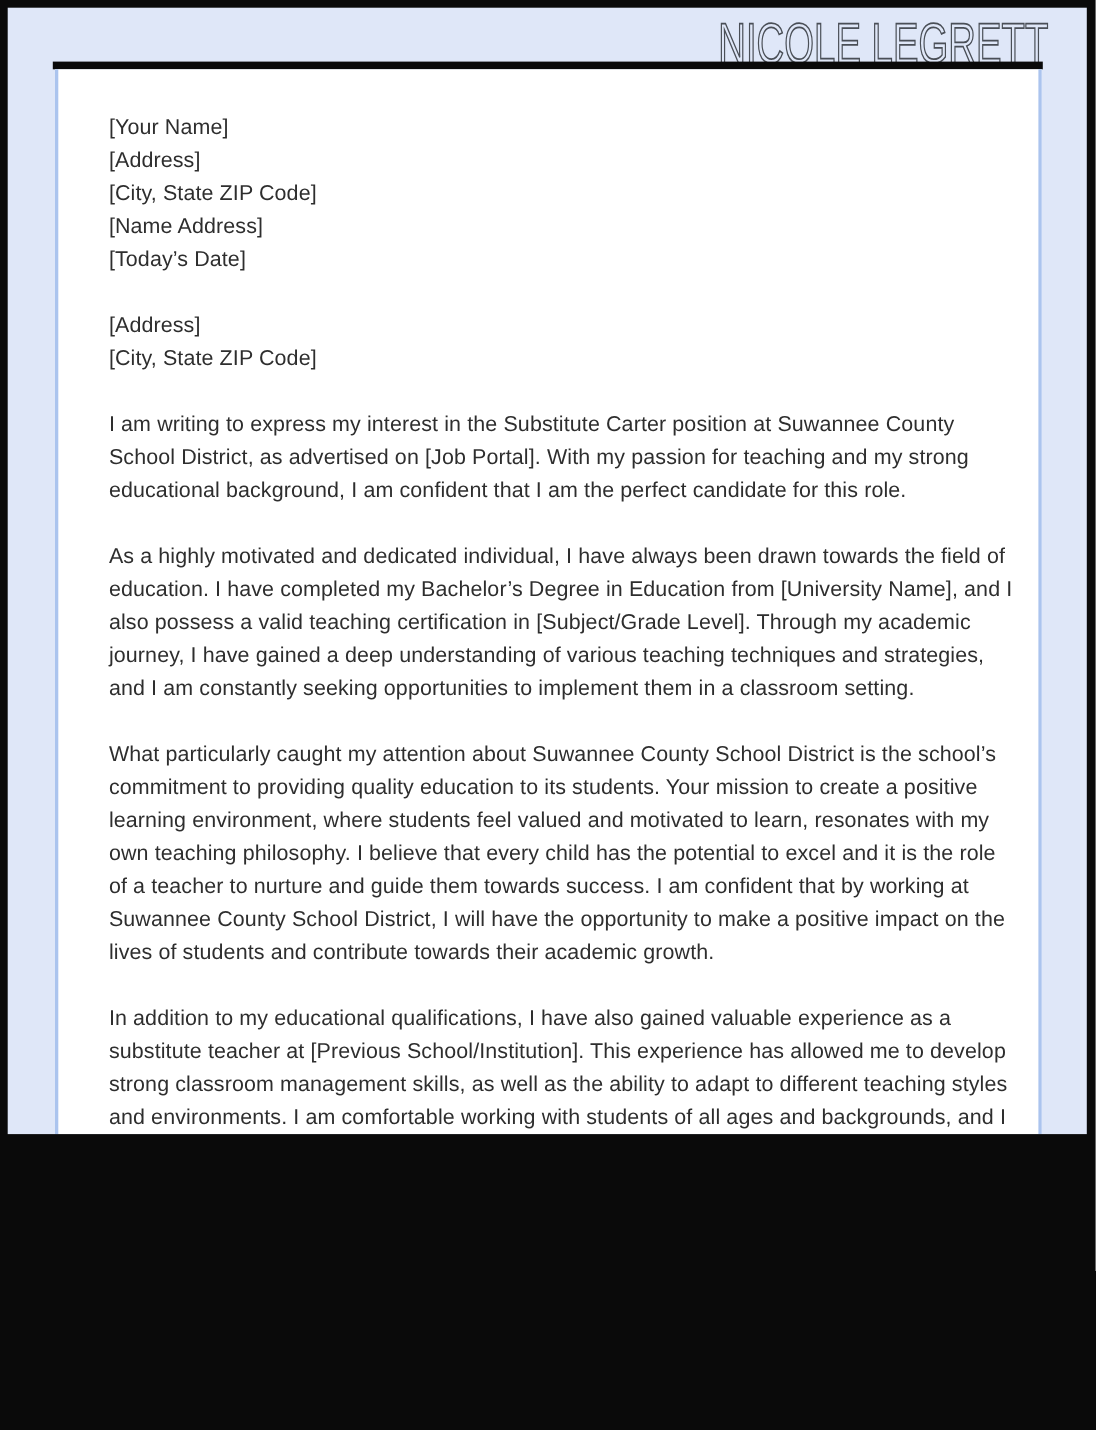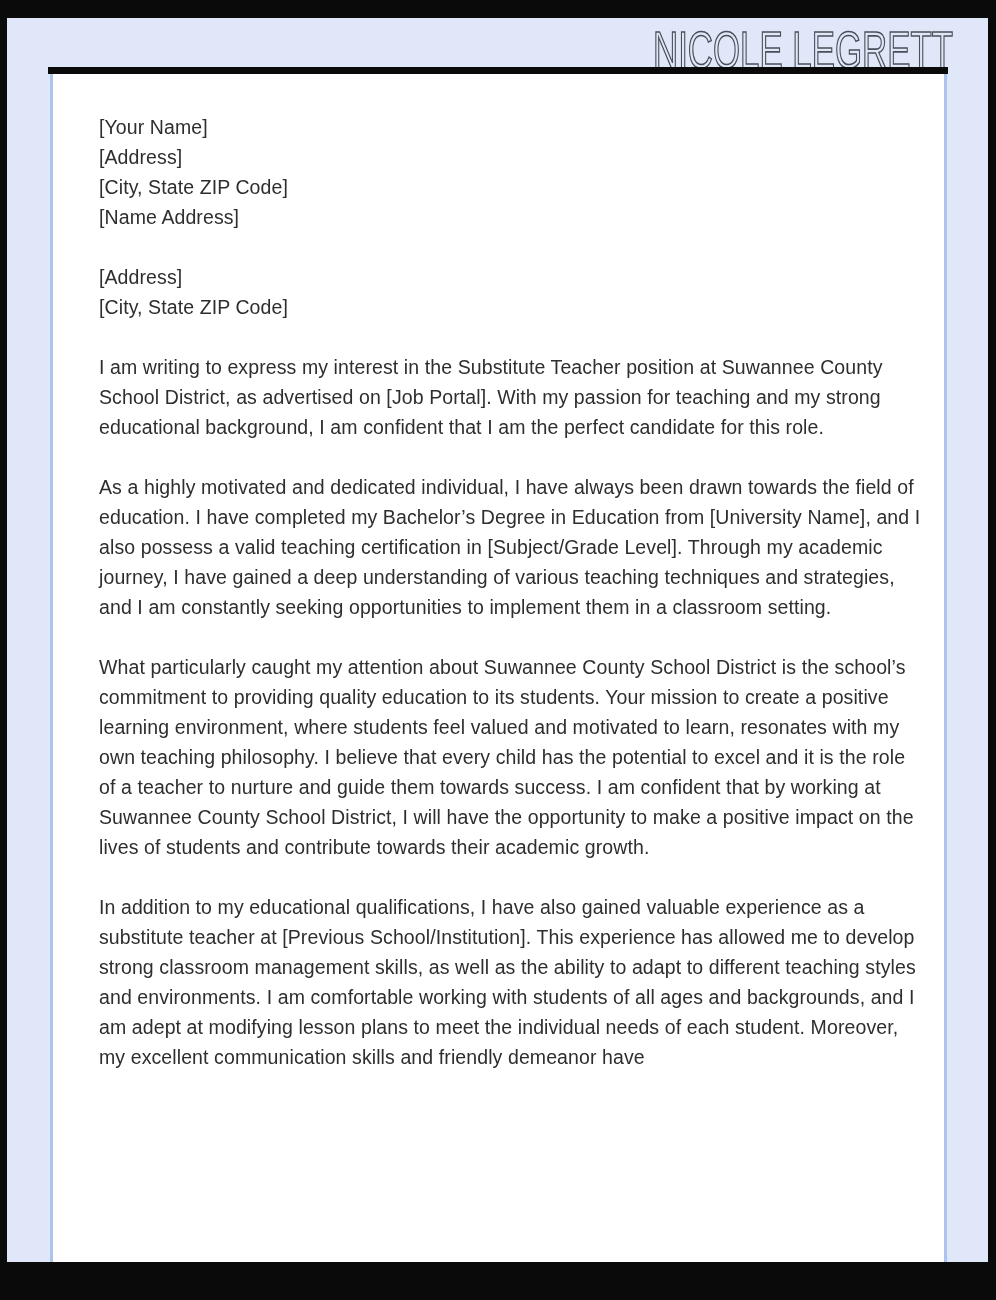--- a/index.html
+++ b/index.html
@@ -5,22 +5,22 @@
   html, body { margin: 0; padding: 0; }
   body {
     width: 996px; height: 1300px;
     background: #0a0a0a;
     position: relative;
     overflow: hidden;
     font-family: "Liberation Sans", sans-serif;
   }
   .page {
     position: absolute;
-    left: 7px; top: 18px;
-    width: 981px; height: 1244px;
+    left: 7px; top: 7px;
+    width: 981px; height: 1024px;
     background: #dfe7f8;
     overflow: hidden;
   }
   .title-svg {
     position: absolute;
     top: 4px; right: 33px;
   }
   .title-svg text {
     font-family: "Liberation Sans", sans-serif;
     font-size: 52px;
@@ -79,28 +79,29 @@
 
     <div class="watermark">qzyapply.com</div>
 
     <div class="letter">
 
       <div class="addr-block">
         <div class="addr-line">[Your Name]</div>
         <div class="addr-line">[Address]</div>
         <div class="addr-line">[City, State ZIP Code]</div>
         <div class="addr-line">[Name Address]</div>
+        <div class="addr-line">[Today’s Date]</div>
       </div>
 
       <div class="addr-block">
         <div class="addr-line">[Address]</div>
         <div class="addr-line">[City, State ZIP Code]</div>
       </div>
 
 
-      <p>I am writing to express my interest in the Substitute Teacher position at Suwannee County School District, as advertised on [Job Portal]. With my passion for teaching and my strong educational background, I am confident that I am the perfect candidate for this role.</p>
+      <p>I am writing to express my interest in the Substitute Carter position at Suwannee County School District, as advertised on [Job Portal]. With my passion for teaching and my strong educational background, I am confident that I am the perfect candidate for this role.</p>
       <p>As a highly motivated and dedicated individual, I have always been drawn towards the field of education. I have completed my Bachelor’s Degree in Education from [University Name], and I also possess a valid teaching certification in [Subject/Grade Level]. Through my academic journey, I have gained a deep understanding of various teaching techniques and strategies, and I am constantly seeking opportunities to implement them in a classroom setting.</p>
       <p>What particularly caught my attention about Suwannee County School District is the school’s commitment to providing quality education to its students. Your mission to create a positive learning environment, where students feel valued and motivated to learn, resonates with my own teaching philosophy. I believe that every child has the potential to excel and it is the role of a teacher to nurture and guide them towards success. I am confident that by working at Suwannee County School District, I will have the opportunity to make a positive impact on the lives of students and contribute towards their academic growth.</p>
       <p>In addition to my educational qualifications, I have also gained valuable experience as a substitute teacher at [Previous School/Institution]. This experience has allowed me to develop strong classroom management skills, as well as the ability to adapt to different teaching styles and environments. I am comfortable working with students of all ages and backgrounds, and I am adept at modifying lesson plans to meet the individual needs of each student. Moreover, my excellent communication skills and friendly demeanor have</p>
 
     </div>
   </div>
 </div>
 
 </body></html>

